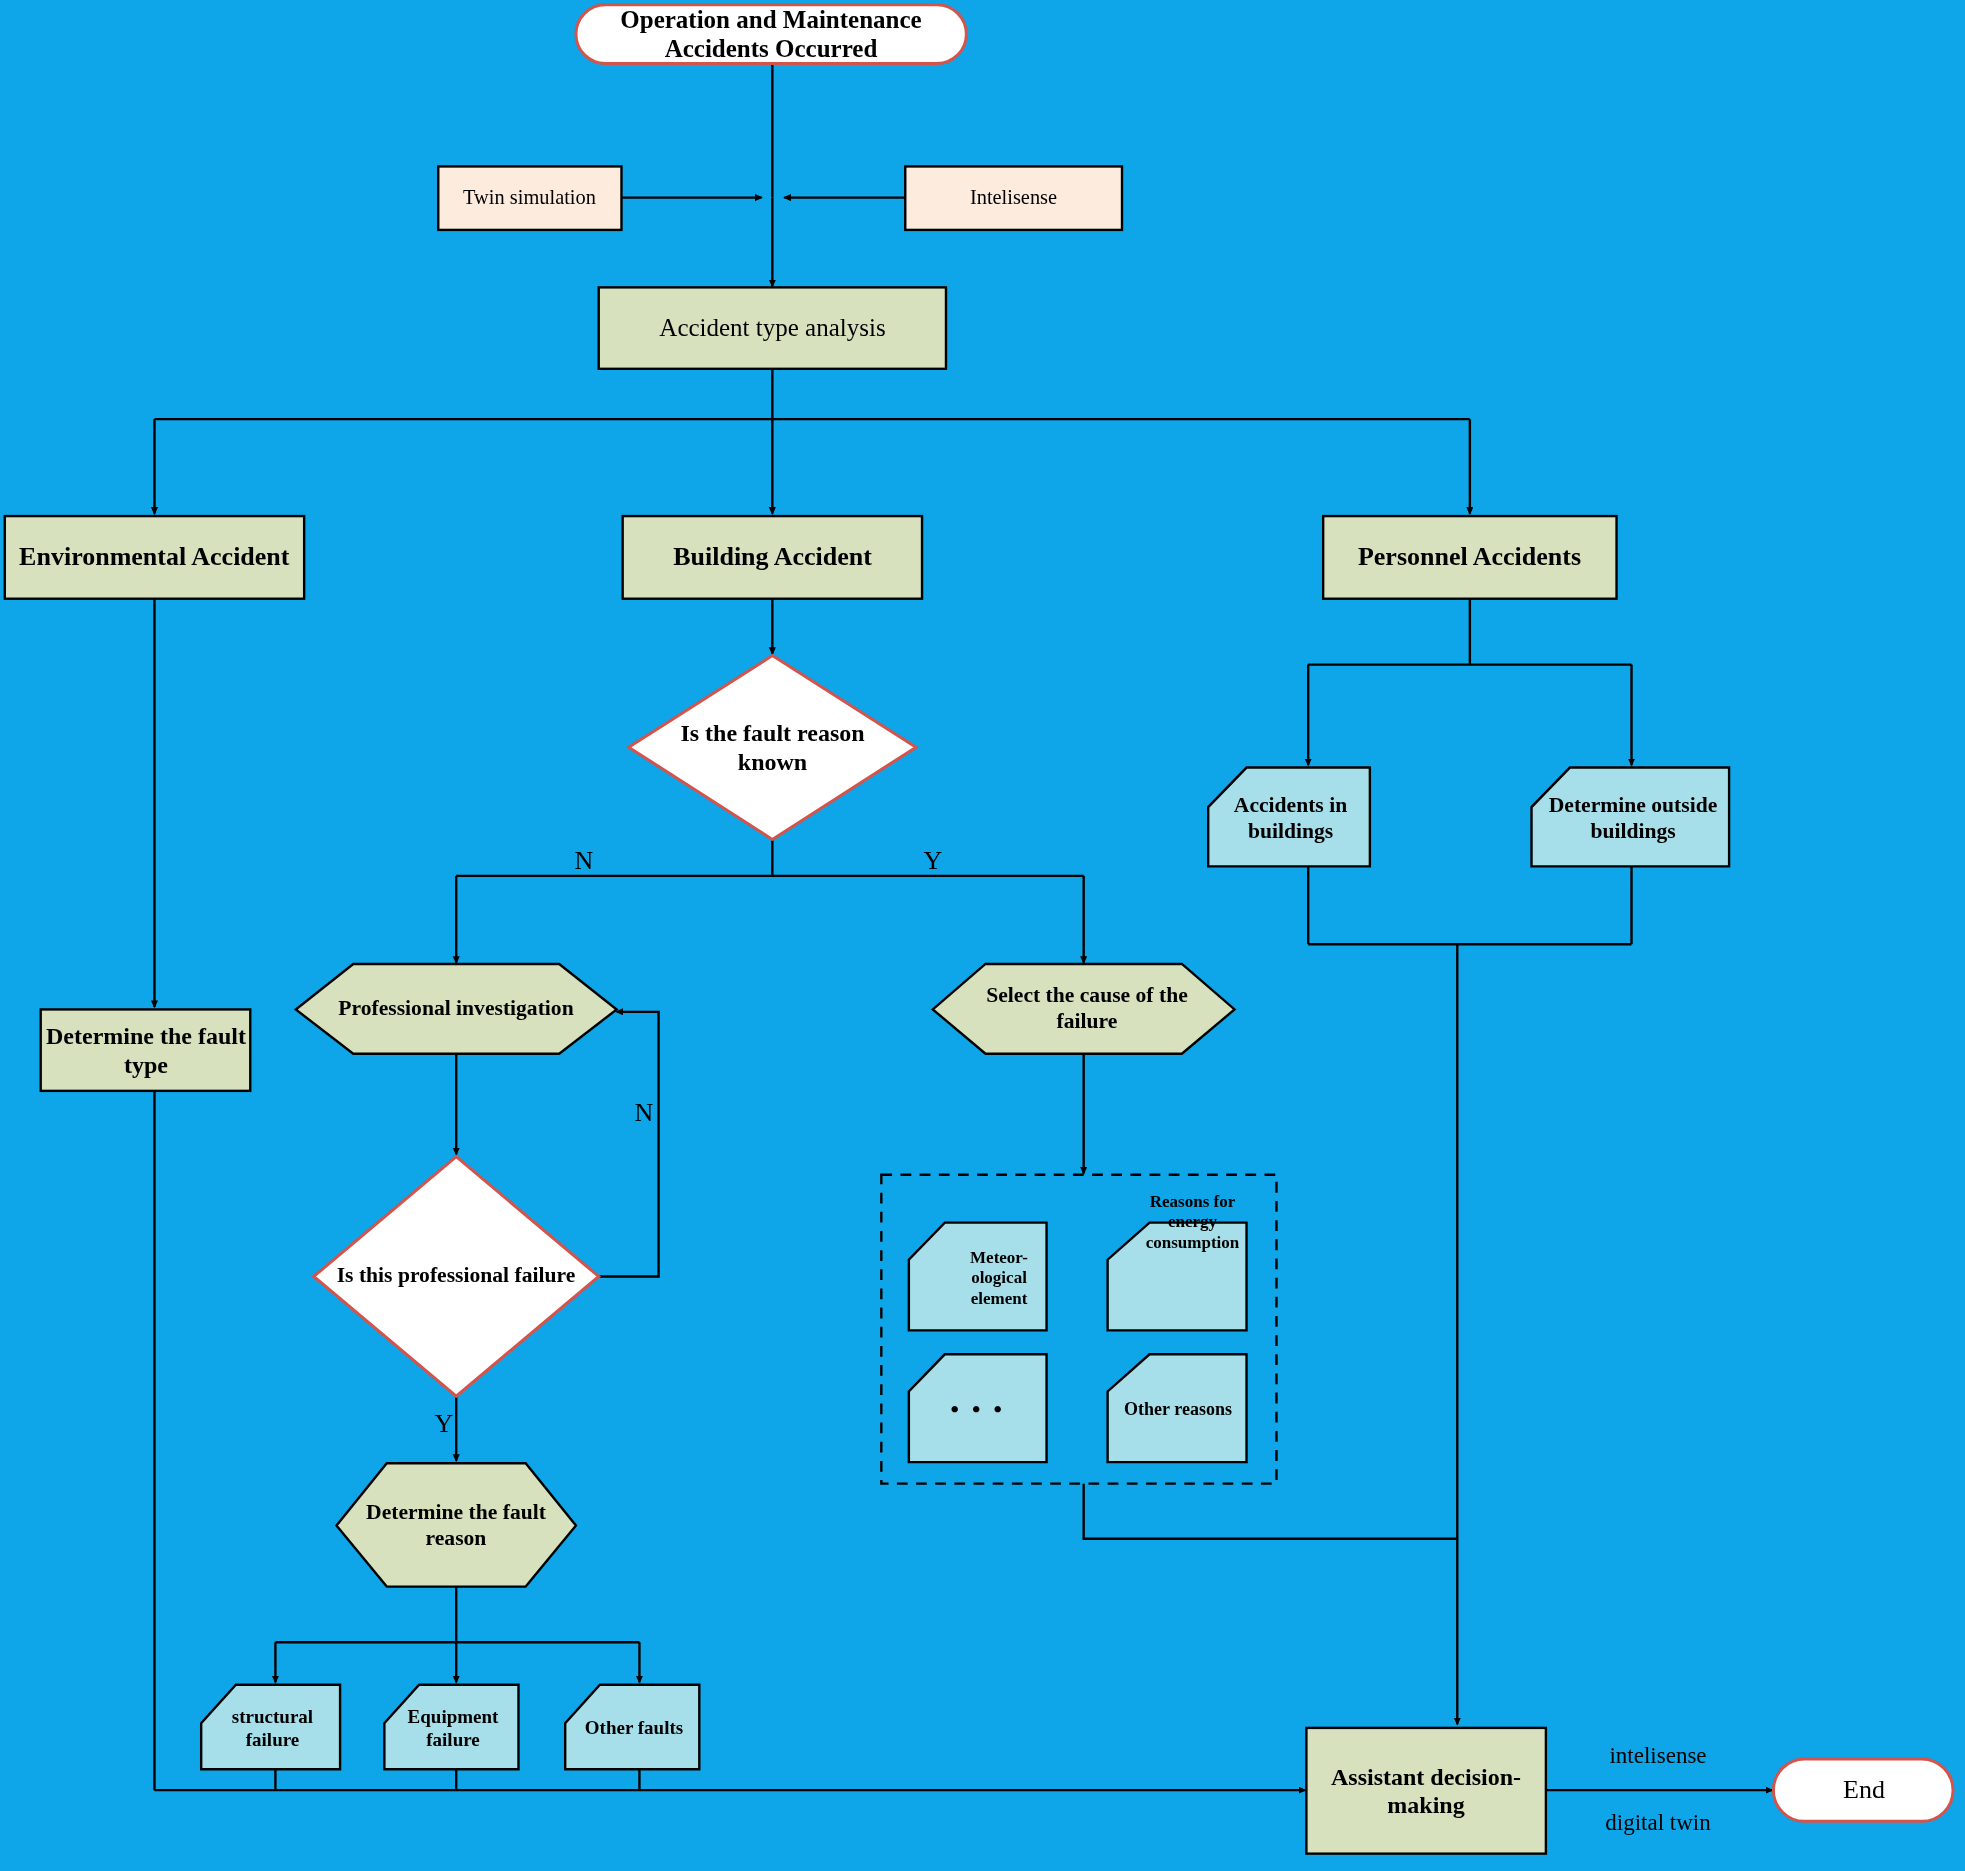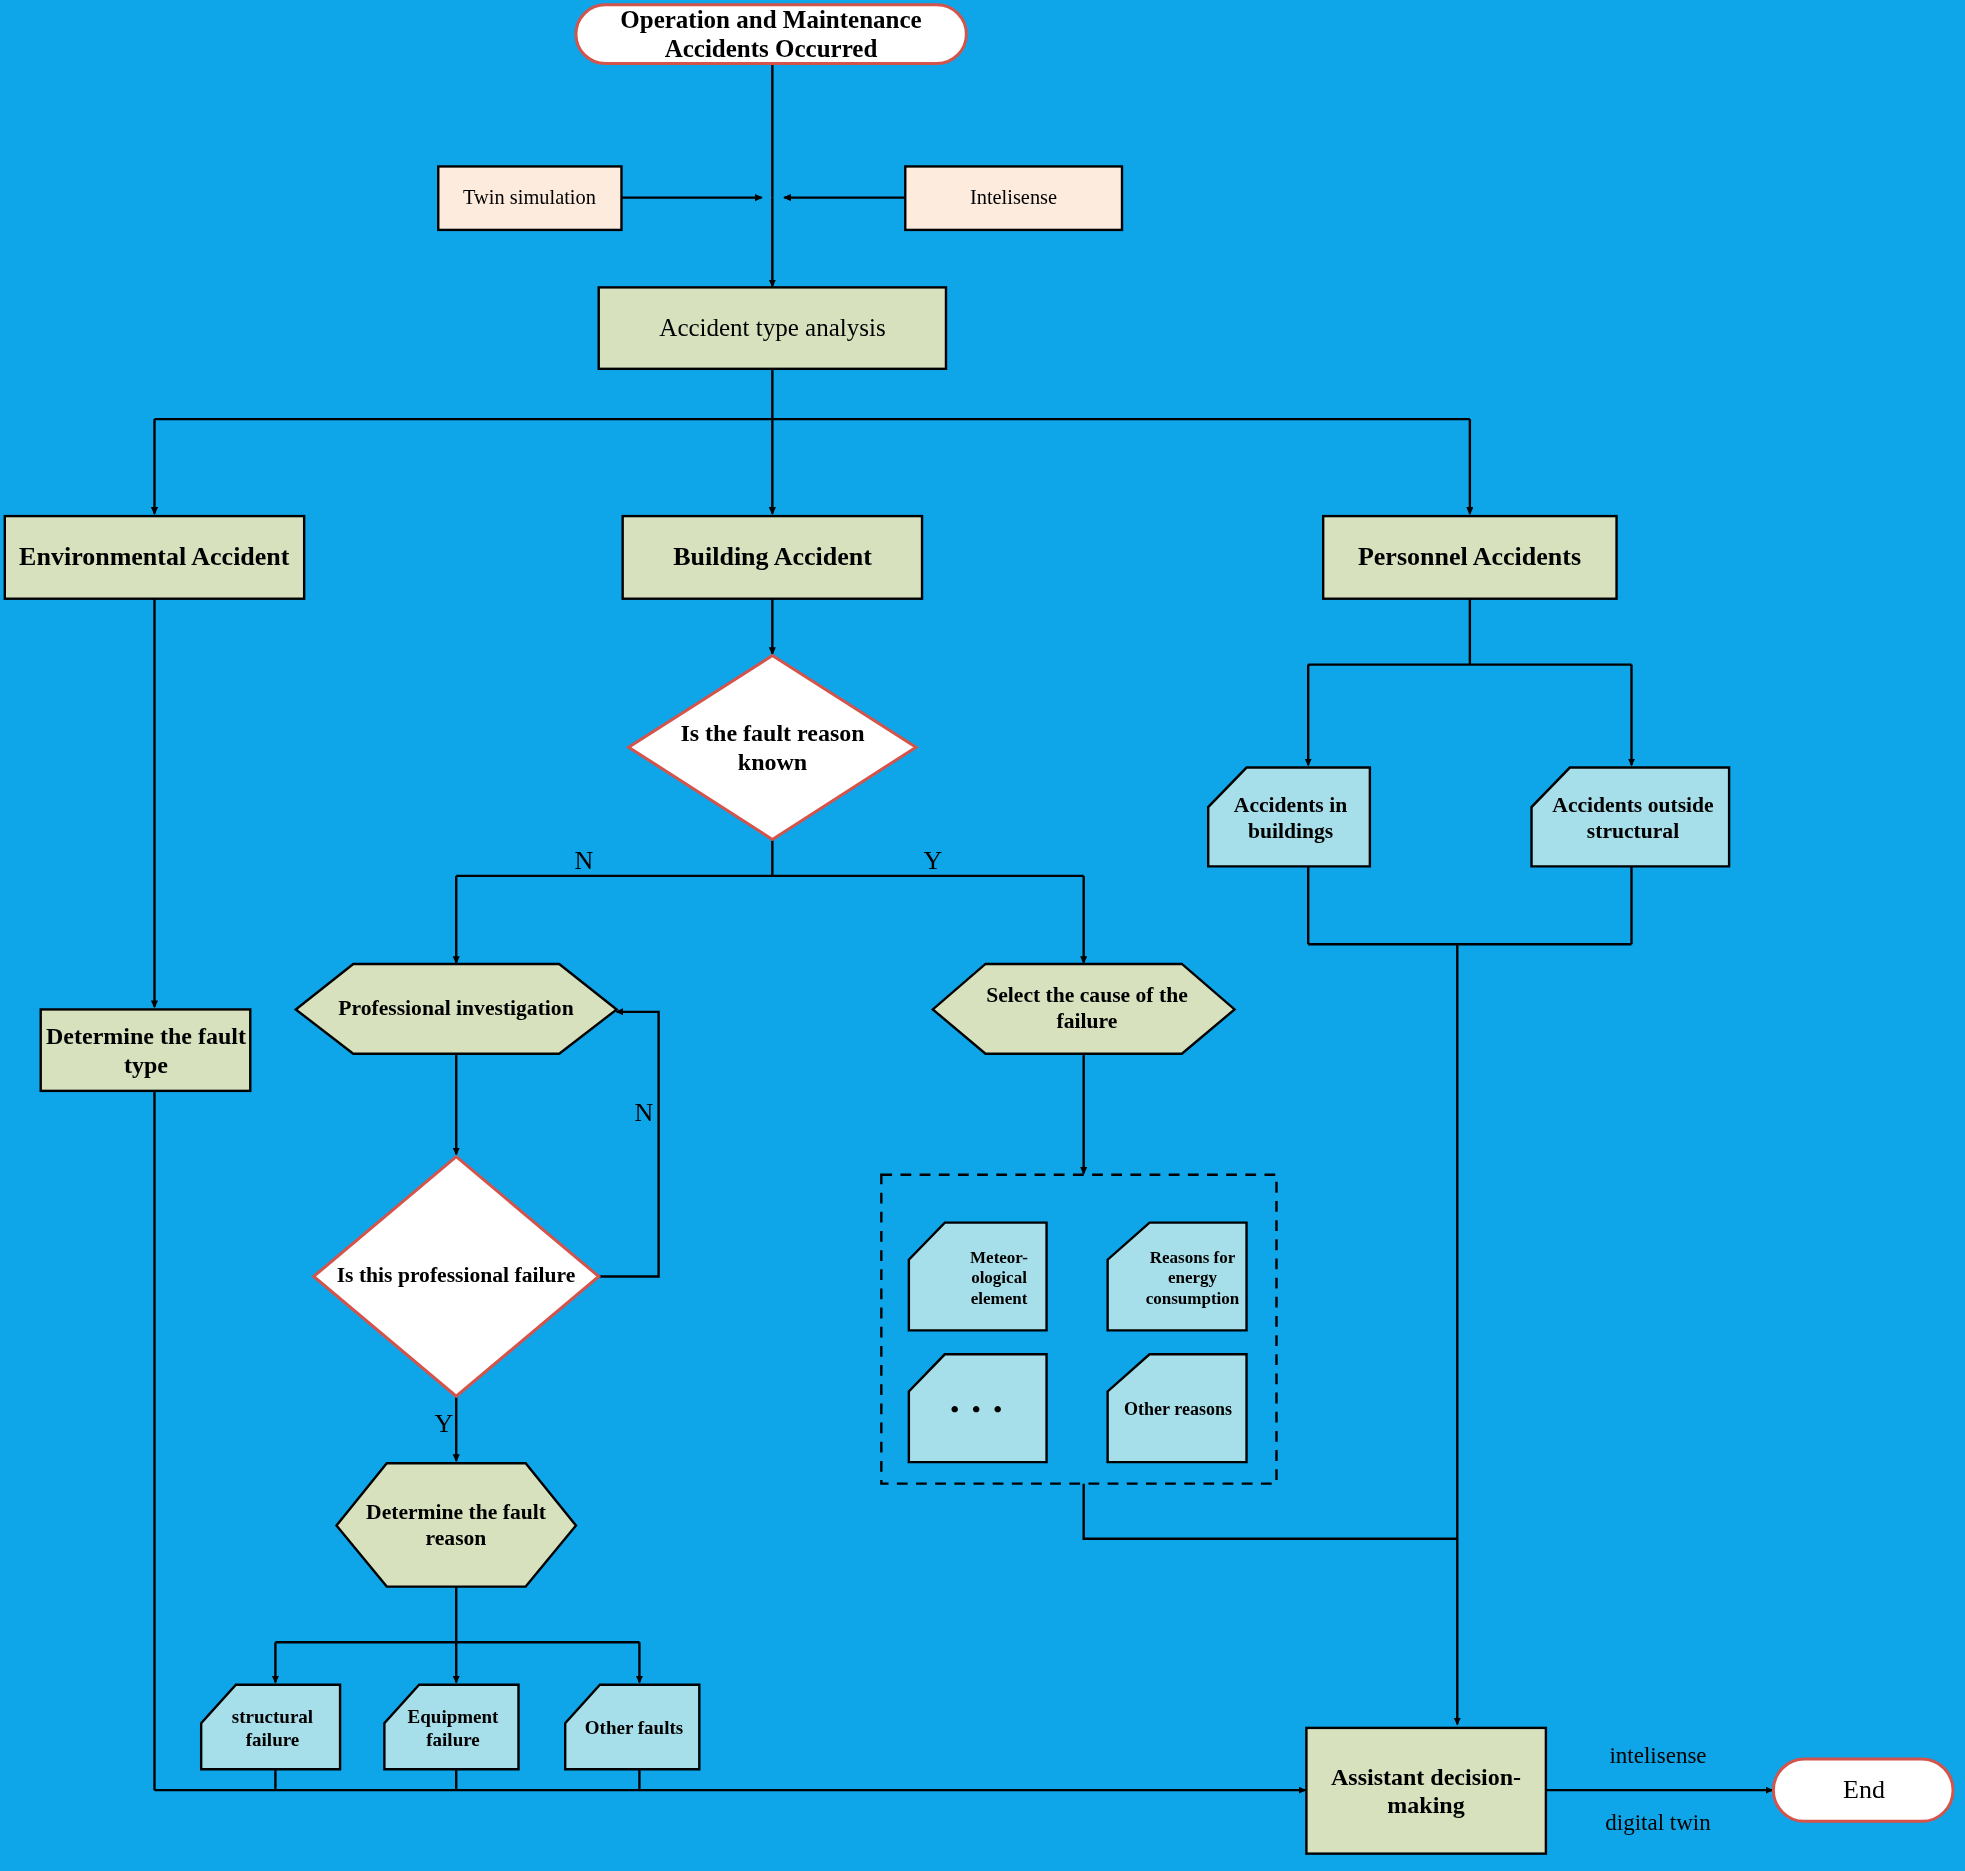--- a/index.html
+++ b/index.html
@@ -170,28 +170,28 @@
 
   <div class="node" style="left:359px;top:1468px;width:194px;height:115px;font-size:21.6px;font-weight:bold;">
     <span>Determine the fault reason</span>
   </div>
 
   <div class="node" style="left:1215px;top:772px;width:151px;height:93px;font-size:21.6px;font-weight:bold;">
     <span>Accidents in buildings</span>
   </div>
 
   <div class="node" style="left:1540px;top:772px;width:186px;height:93px;font-size:21.6px;font-weight:bold;">
-    <span>Accidents outside structural</span>
+    <span>Determine outside buildings</span>
   </div>
 
   <div class="node" style="left:911px;top:1229px;width:134px;height:99px;font-size:17px;font-weight:bold;padding-left:42px;">
     <span>Meteor-ological element</span>
   </div>
 
-  <div class="node" style="left:1109px;top:1229px;width:138px;height:99px;font-size:17px;font-weight:bold;padding-left:29px;">
+  <div class="node" style="left:1109px;top:1173px;width:138px;height:99px;font-size:17px;font-weight:bold;padding-left:29px;">
     <span>Reasons for energy consumption</span>
   </div>
 
   <div class="node" style="left:911px;top:1360px;width:134px;height:99px;font-size:24px;font-weight:bold;letter-spacing:3.6px;">
     <span>• • •</span>
   </div>
 
   <div class="node" style="left:1109px;top:1360px;width:138px;height:99px;font-size:18px;font-weight:bold;">
     <span>Other reasons</span>
   </div>

